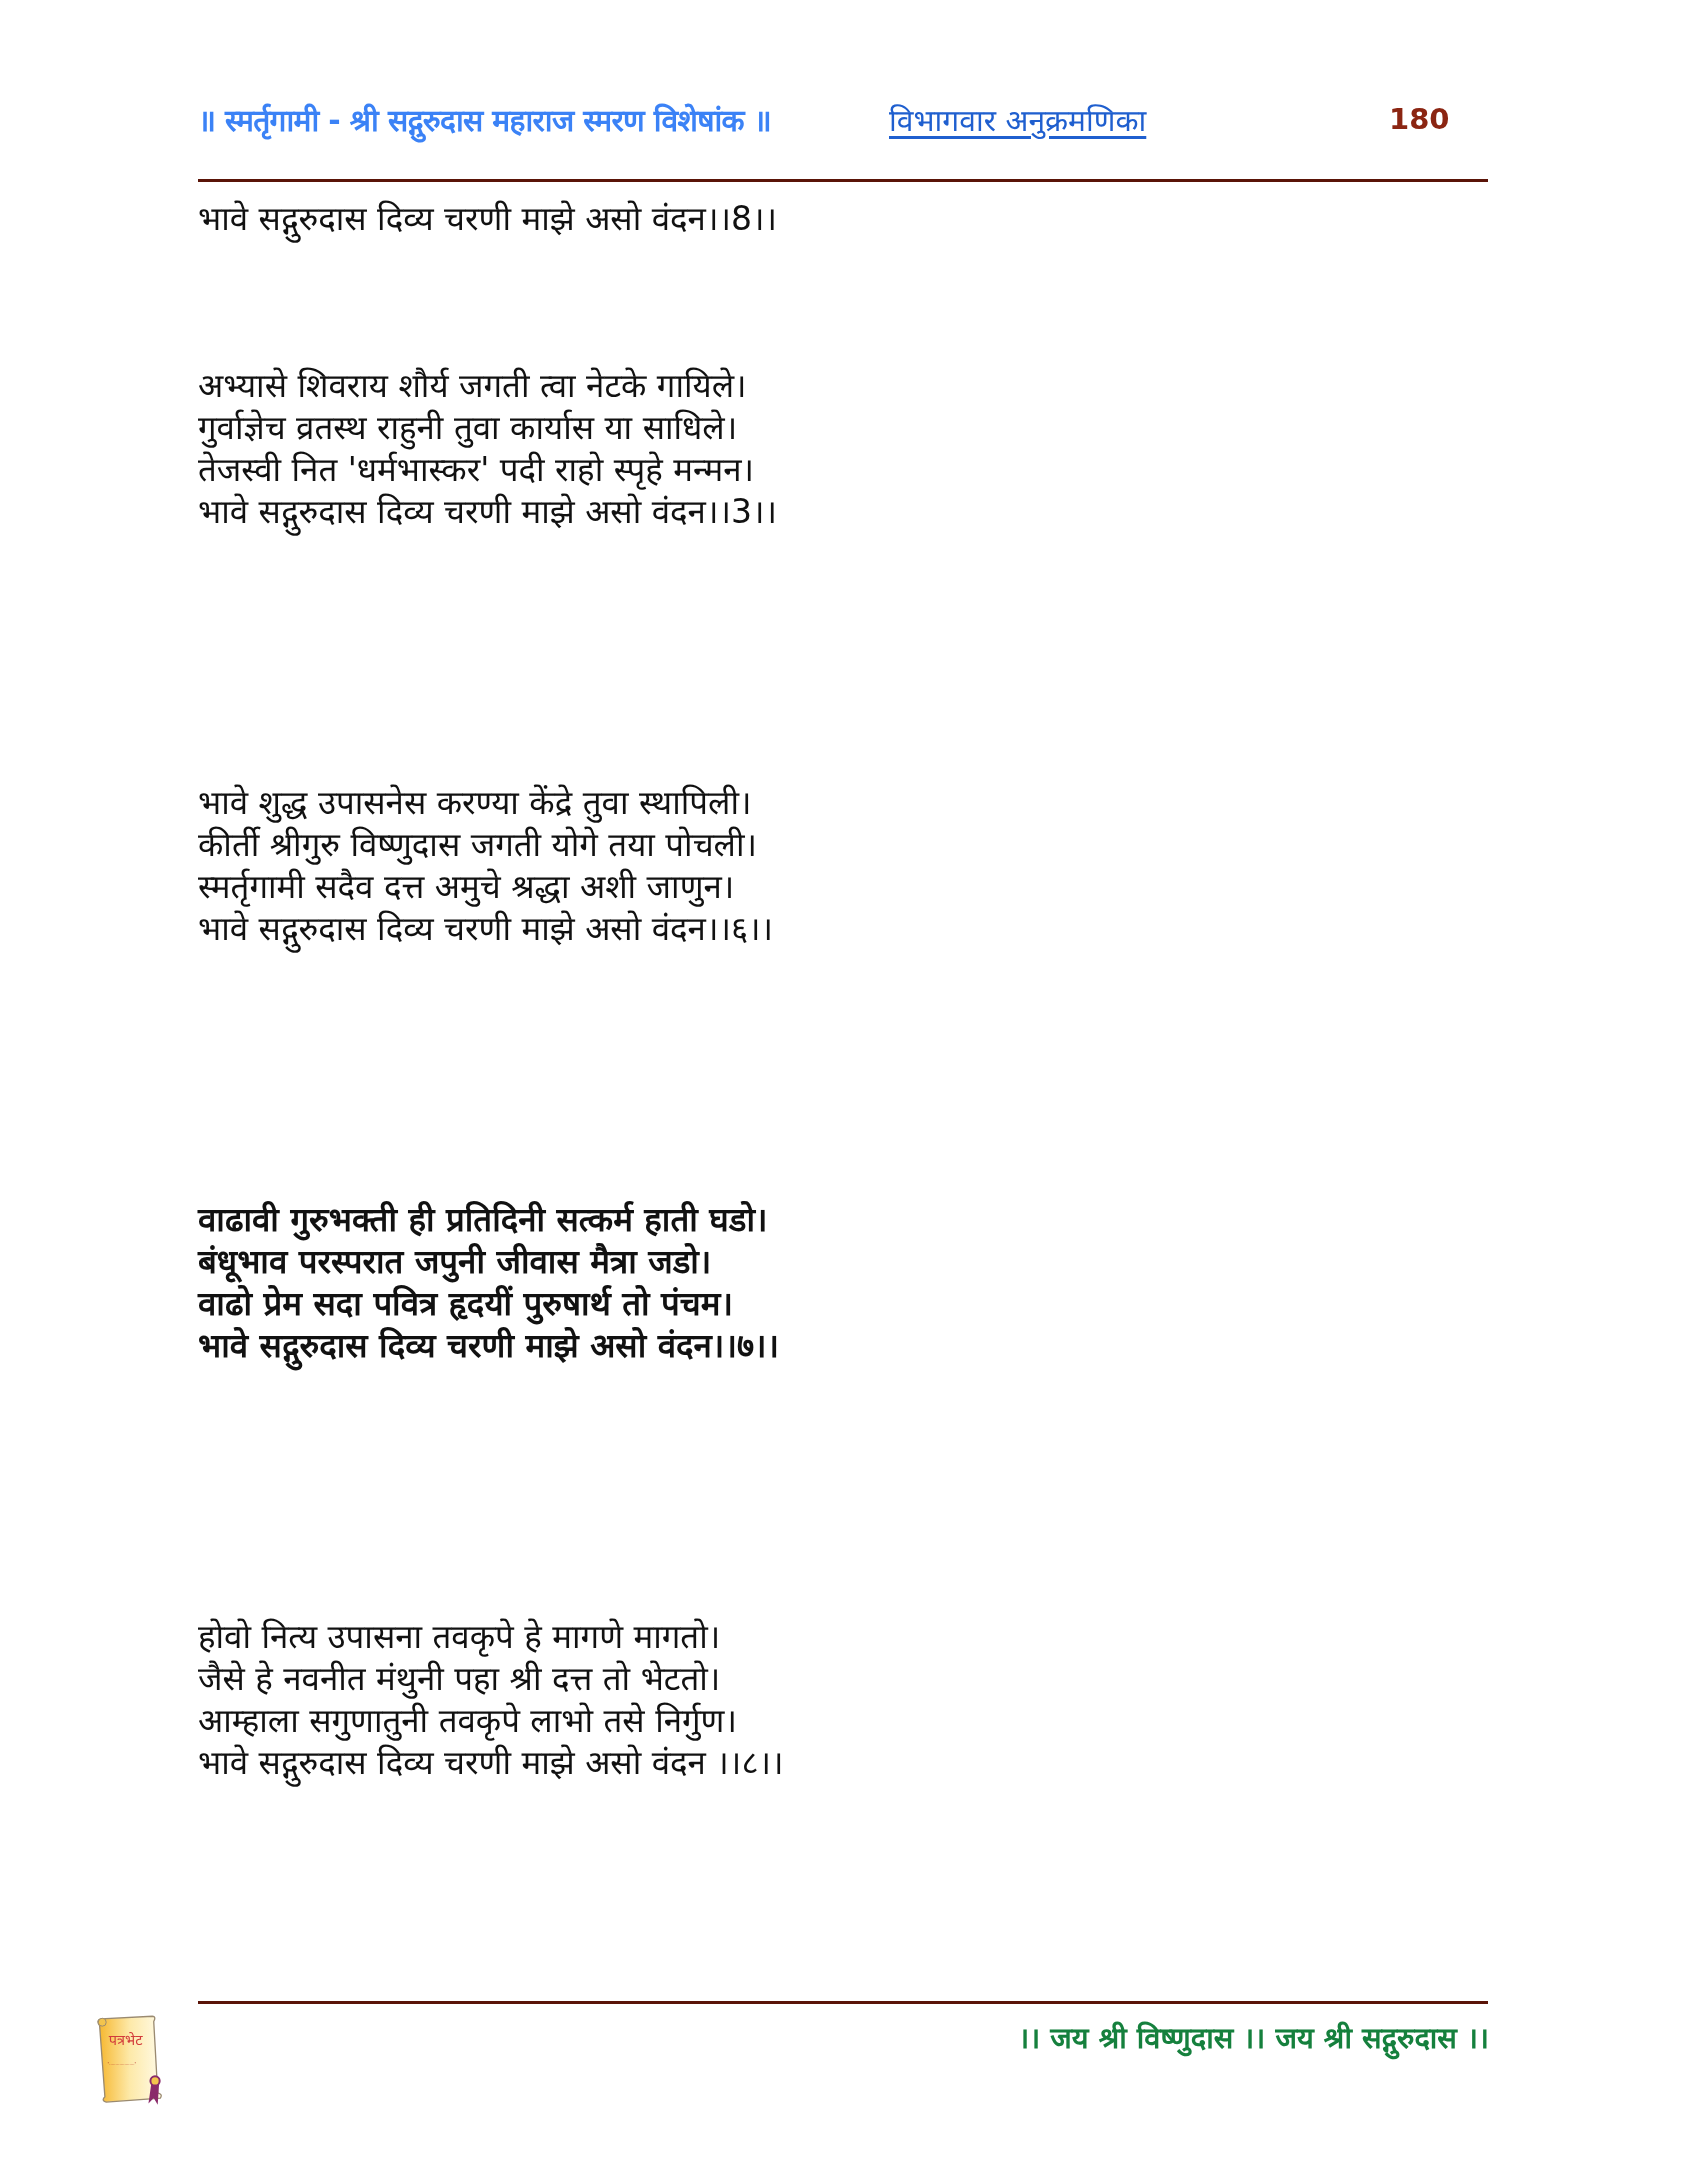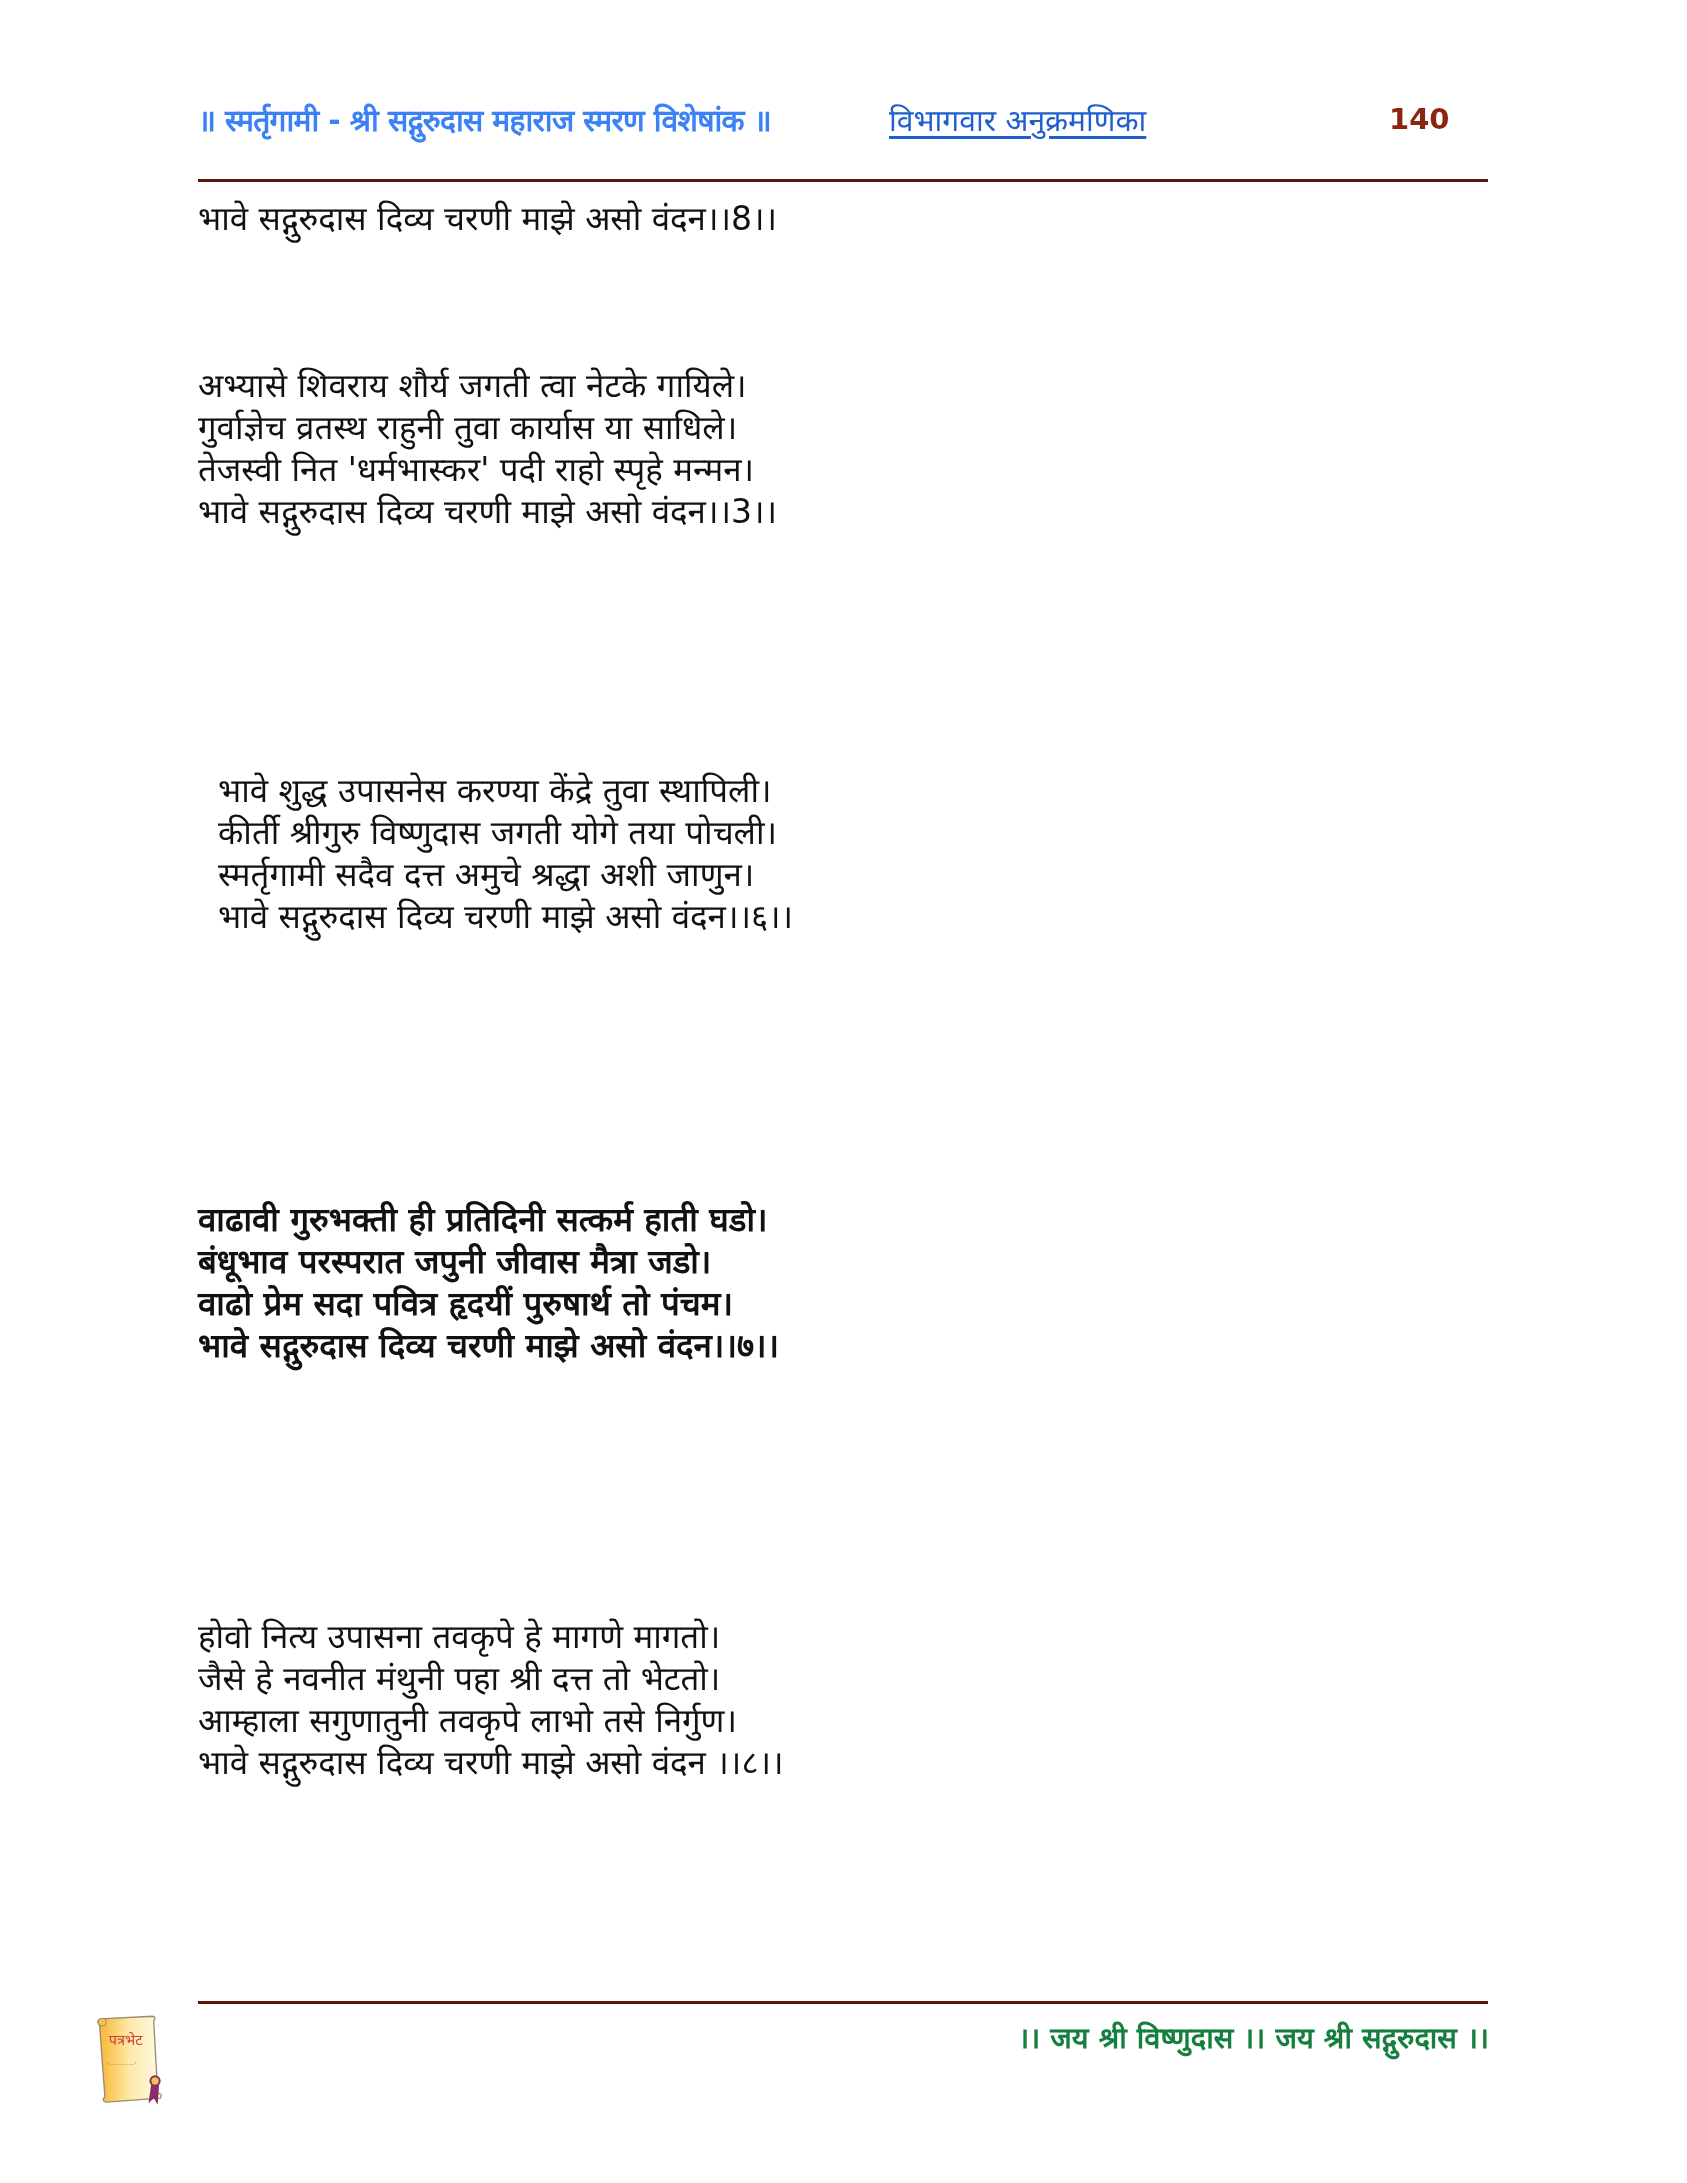--- a/index.html
+++ b/index.html
@@ -22,35 +22,35 @@
   .footer-text { position: absolute; right: 198px; top: 2017px; font-size: 29px; font-weight: bold;
                  color: #15803d; white-space: nowrap; }
   .logo { position: absolute; left: 89px; top: 2011px; width: 76px; height: 99px; }
 </style>
 </head>
 <body>
 
 <div class="header">
   <div class="hdr-title">॥ स्मर्तृगामी - श्री सद्गुरुदास महाराज स्मरण विशेषांक ॥</div>
   <a class="hdr-link">विभागवार अनुक्रमणिका</a>
-  <div class="hdr-page">140</div>
+  <div class="hdr-page">180</div>
 </div>
 <div class="rule top"></div>
 
 <div class="body-text">
   <div class="stanza" style="position:absolute; top:0;">
     <p class="line">भावे सद्गुरुदास दिव्य चरणी माझे असो वंदन।।8।।</p>
   </div>
   <div class="stanza" style="position:absolute; top:167px;">
     <p class="line">अभ्यासे शिवराय शौर्य जगती त्वा नेटके गायिले।</p>
     <p class="line">गुर्वाज्ञेच व्रतस्थ राहुनी तुवा कार्यास या साधिले।</p>
     <p class="line">तेजस्वी नित 'धर्मभास्कर' पदी राहो स्पृहे मन्मन।</p>
     <p class="line">भावे सद्गुरुदास दिव्य चरणी माझे असो वंदन।।3।।</p>
   </div>
-  <div class="stanza" style="position:absolute; top:572px;margin-left:20px;">
+  <div class="stanza" style="position:absolute; top:584px;">
     <p class="line">भावे शुद्ध उपासनेस करण्या केंद्रे तुवा स्थापिली।</p>
     <p class="line">कीर्ती श्रीगुरु विष्णुदास जगती योगे तया पोचली।</p>
     <p class="line">स्मर्तृगामी सदैव दत्त अमुचे श्रद्धा अशी जाणुन।</p>
     <p class="line">भावे सद्गुरुदास दिव्य चरणी माझे असो वंदन।।६।।</p>
   </div>
   <div class="stanza" style="position:absolute; top:1001px;font-weight:bold;">
     <p class="line">वाढावी गुरुभक्ती ही प्रतिदिनी सत्कर्म हाती घडो।</p>
     <p class="line">बंधूभाव परस्परात जपुनी जीवास मैत्रा जडो।</p>
     <p class="line">वाढो प्रेम सदा पवित्र हृदयीं पुरुषार्थ तो पंचम।</p>
     <p class="line">भावे सद्गुरुदास दिव्य चरणी माझे असो वंदन।।७।।</p>

